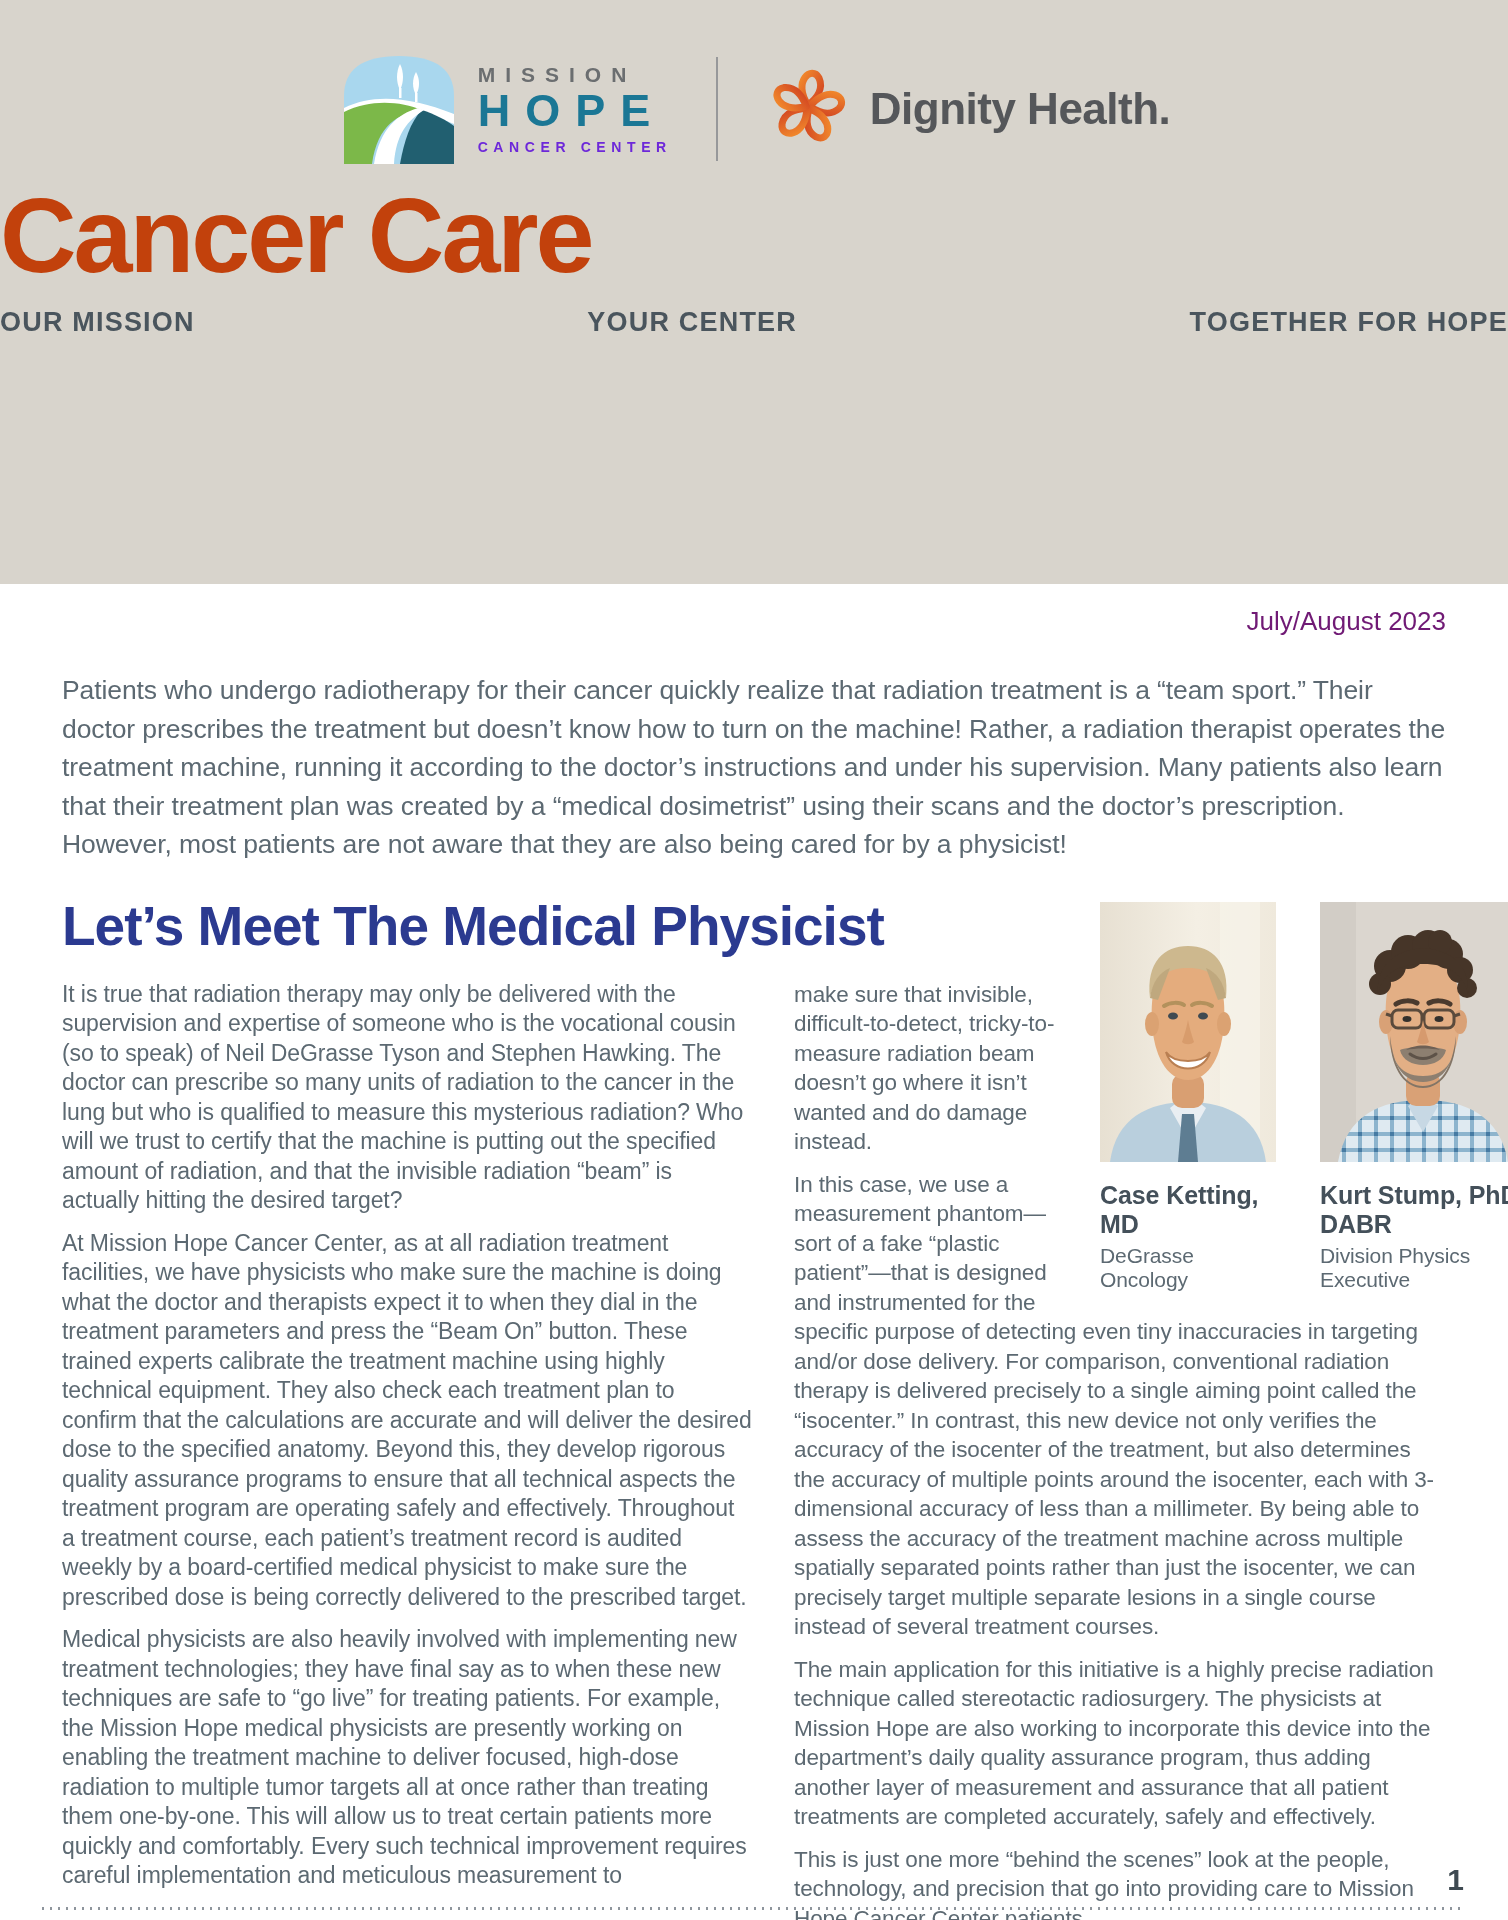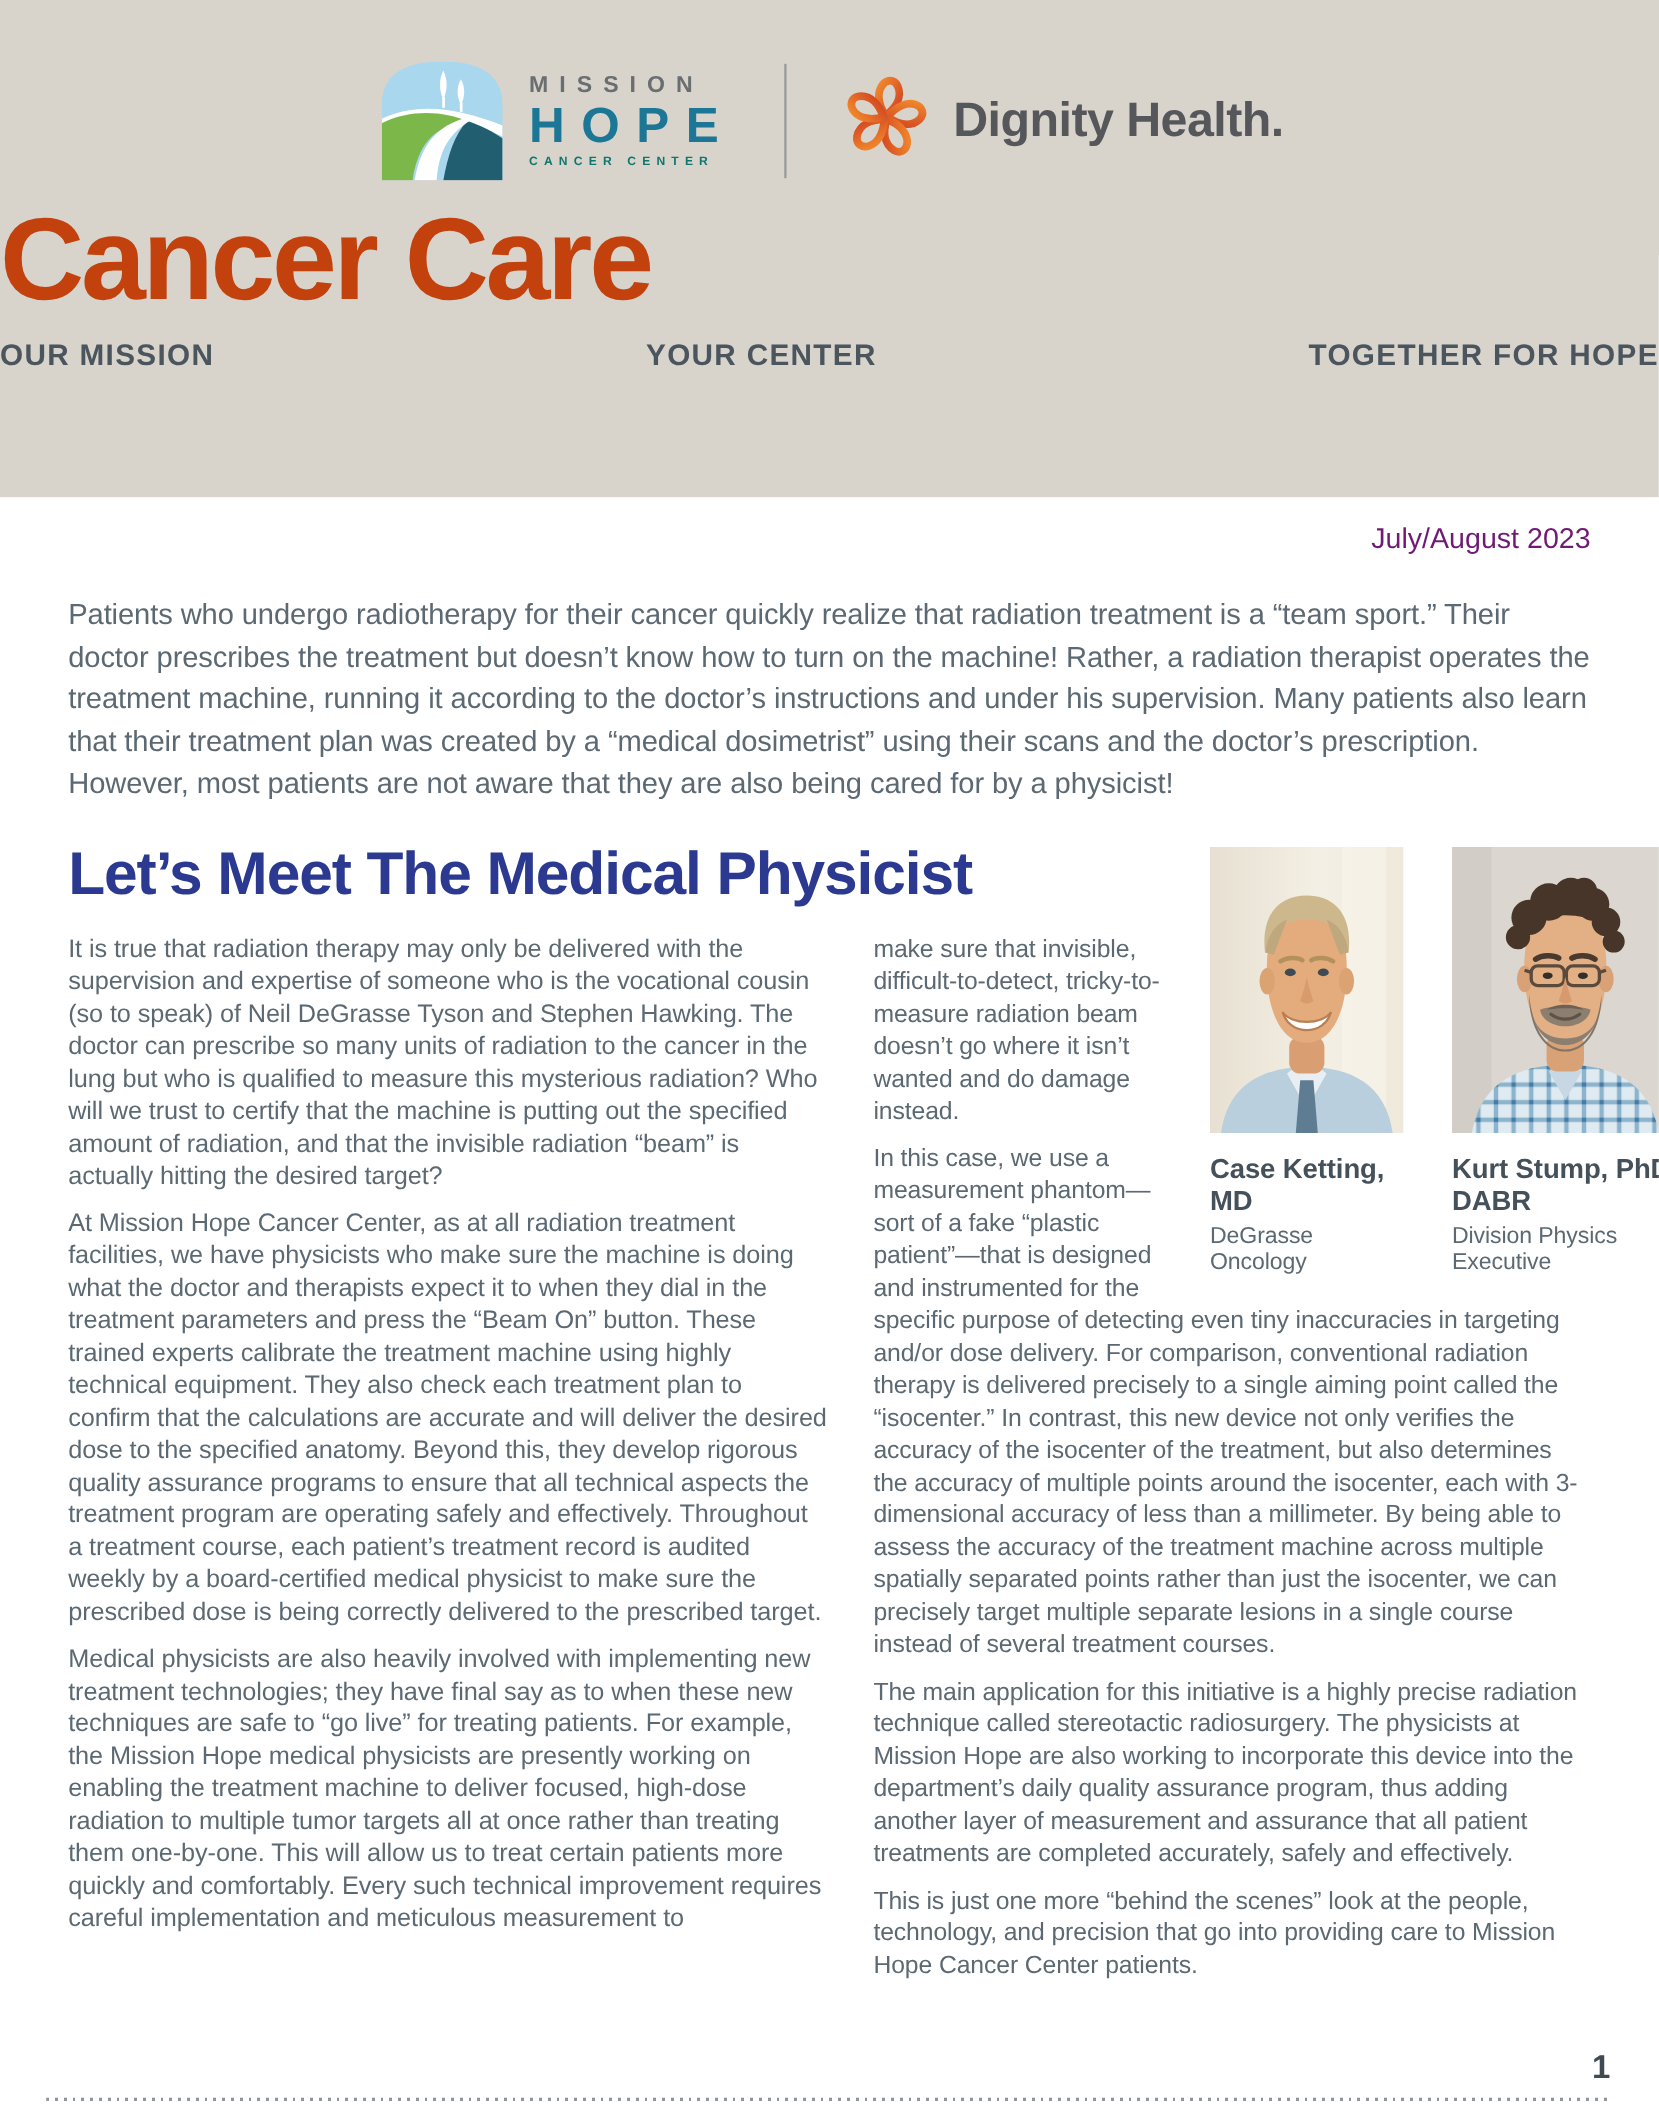--- a/index.html
+++ b/index.html
@@ -9,34 +9,34 @@
     background:#ffffff;
     position:relative;
     overflow:hidden;
     color:#5c6972;
   }
 
   
   .masthead {
     background:#d8d4cc;
     width:100%;
-    height:452px;
+    height:584px;
     padding-top:50px;
   }
   .logo-row {
     display:flex;
     align-items:center;
     justify-content:center;
     gap:44px;
   }
   .mh-lockup { display:flex; align-items:center; gap:18px; }
   .mh-text { display:flex; flex-direction:column; justify-content:center; }
   .mh-word1 { font-size:21px; font-weight:bold; letter-spacing:10px; color:#6b6e70; }
   .mh-word2 { font-size:45px; font-weight:bold; letter-spacing:15px; color:#1b7795; line-height:1.05; }
-  .mh-word3 { font-size:11px; font-weight:bold; letter-spacing:5.6px; color:#0f766e; margin-top:4px; }
+  .mh-word3 { font-size:14px; font-weight:bold; letter-spacing:5.6px; color:#6d28d9; margin-top:4px; }
   .logo-divider { width:2px; height:104px; background:#97989a; }
   .dh-lockup { display:flex; align-items:center; gap:16px; }
   .dh-text { font-size:44px; font-weight:bold; color:#55575a; letter-spacing:-0.5px; }
 
   .newsletter-title {
     text-align:left;
     font-size:106px;
     font-weight:bold;
     letter-spacing:-3px;
     color:#c2410c;

